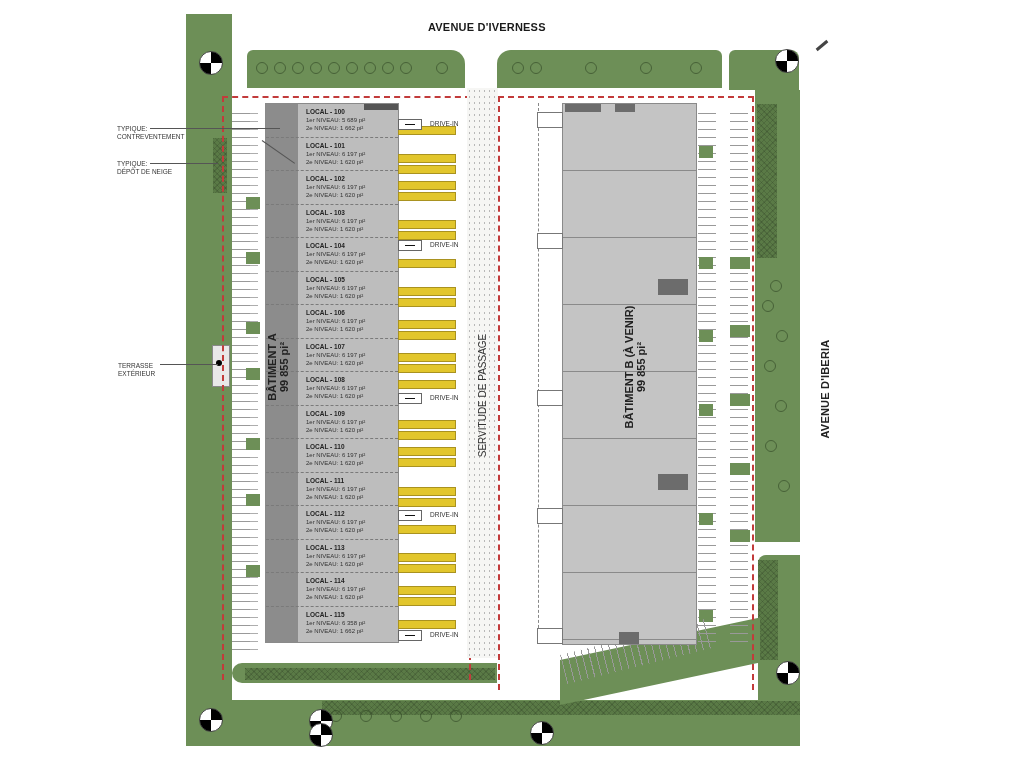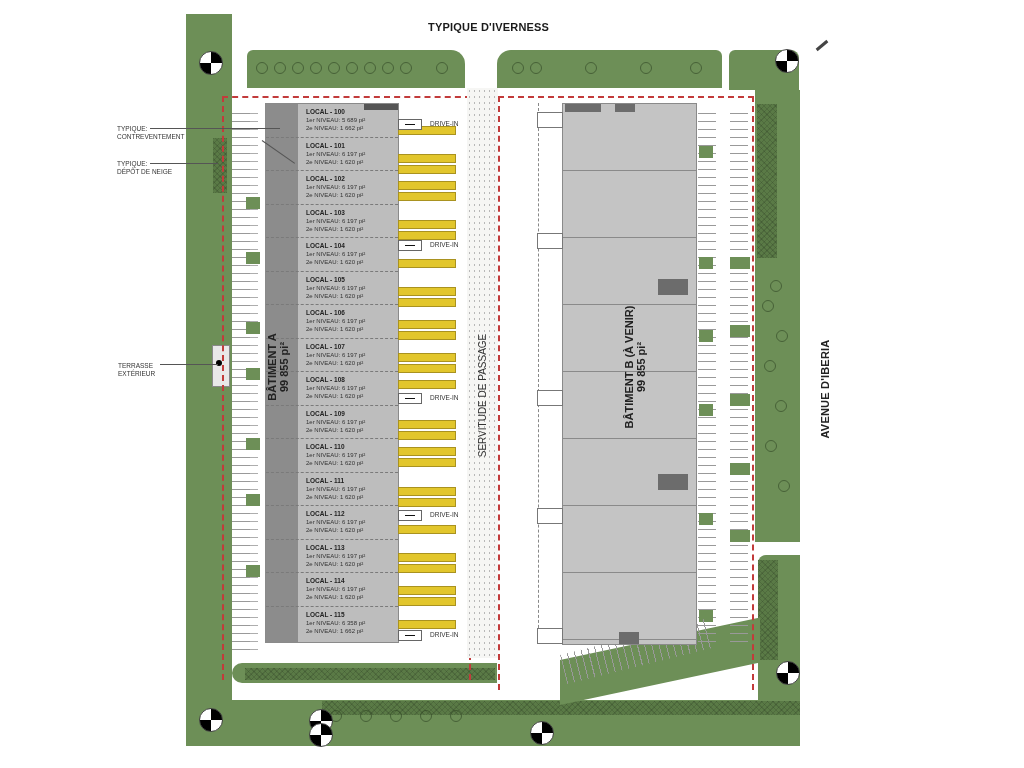--- a/index.html
+++ b/index.html
@@ -23,21 +23,21 @@
   .benchmark { position:absolute; width:22px; height:22px; border-radius:50%; border:1px solid #444; background:conic-gradient(#000 0 90deg, #fff 90deg 180deg, #000 180deg 270deg, #fff 270deg 360deg); }
   .vtext { position:absolute; transform:rotate(-90deg); transform-origin:center; white-space:nowrap; text-align:center; font-weight:bold; color:#222; }
   .callout { position:absolute; font-size:6.5px; color:#333; line-height:8px; }
   .callout-line { position:absolute; height:1px; background:#555; }
   .tree { position:absolute; width:10px; height:10px; border-radius:50%; border:1px solid rgba(40,60,30,0.55); }
   .equip { position:absolute; background:#6c6c6c; font-size:4px; color:#ddd; text-align:center; }
 </style>
 </head>
 <body>
 
-<div class="abs street-label" style="left:428px;top:21px;">TYPIQUE D'IVERNESS</div>
+<div class="abs street-label" style="left:428px;top:21px;">AVENUE D'IVERNESS</div>
 <div class="vtext street-label" style="left:765px;top:383px;width:120px;font-size:11px;">AVENUE D'IBERIA</div>
 
 <div>
 
   <div class="abs green" style="left:186px;top:14px;width:46px;height:732px;border-radius:0 0 0 0;"></div>
 
   <div class="abs green" style="left:186px;top:700px;width:614px;height:46px;"></div>
 
   <div class="abs green" style="left:247px;top:50px;width:218px;height:38px;border-radius:6px 14px 0 0;"></div>
 

